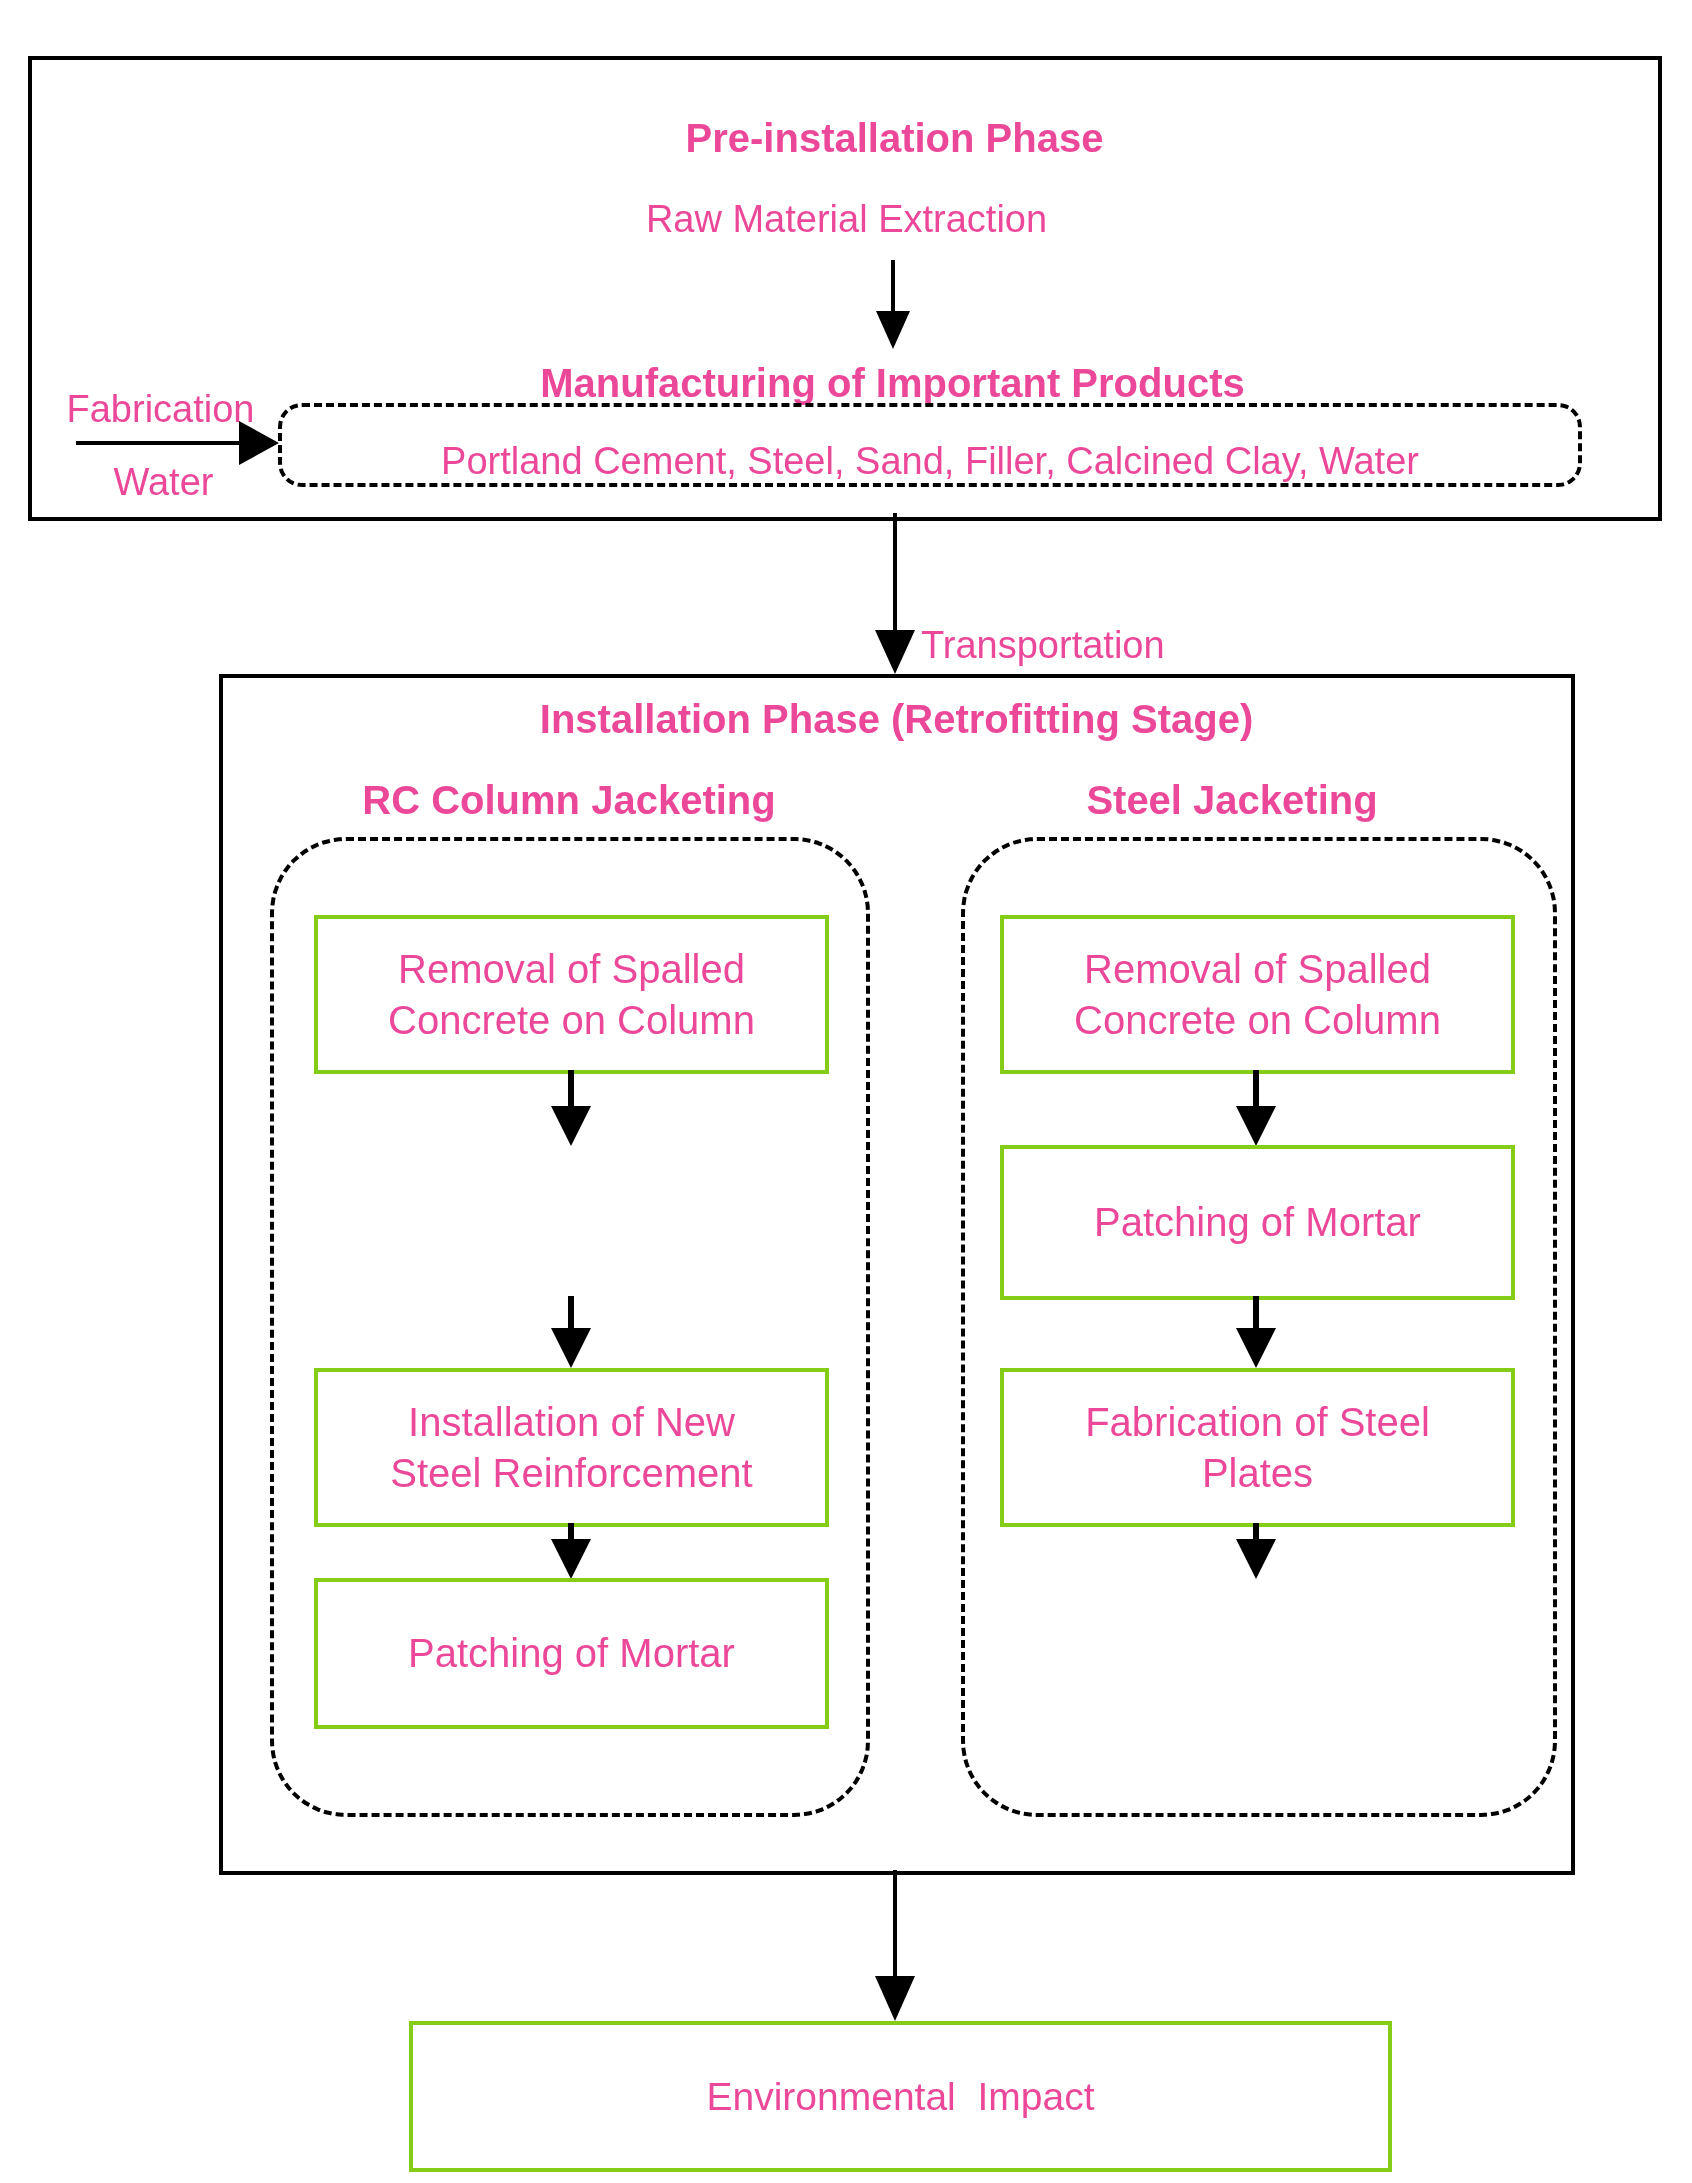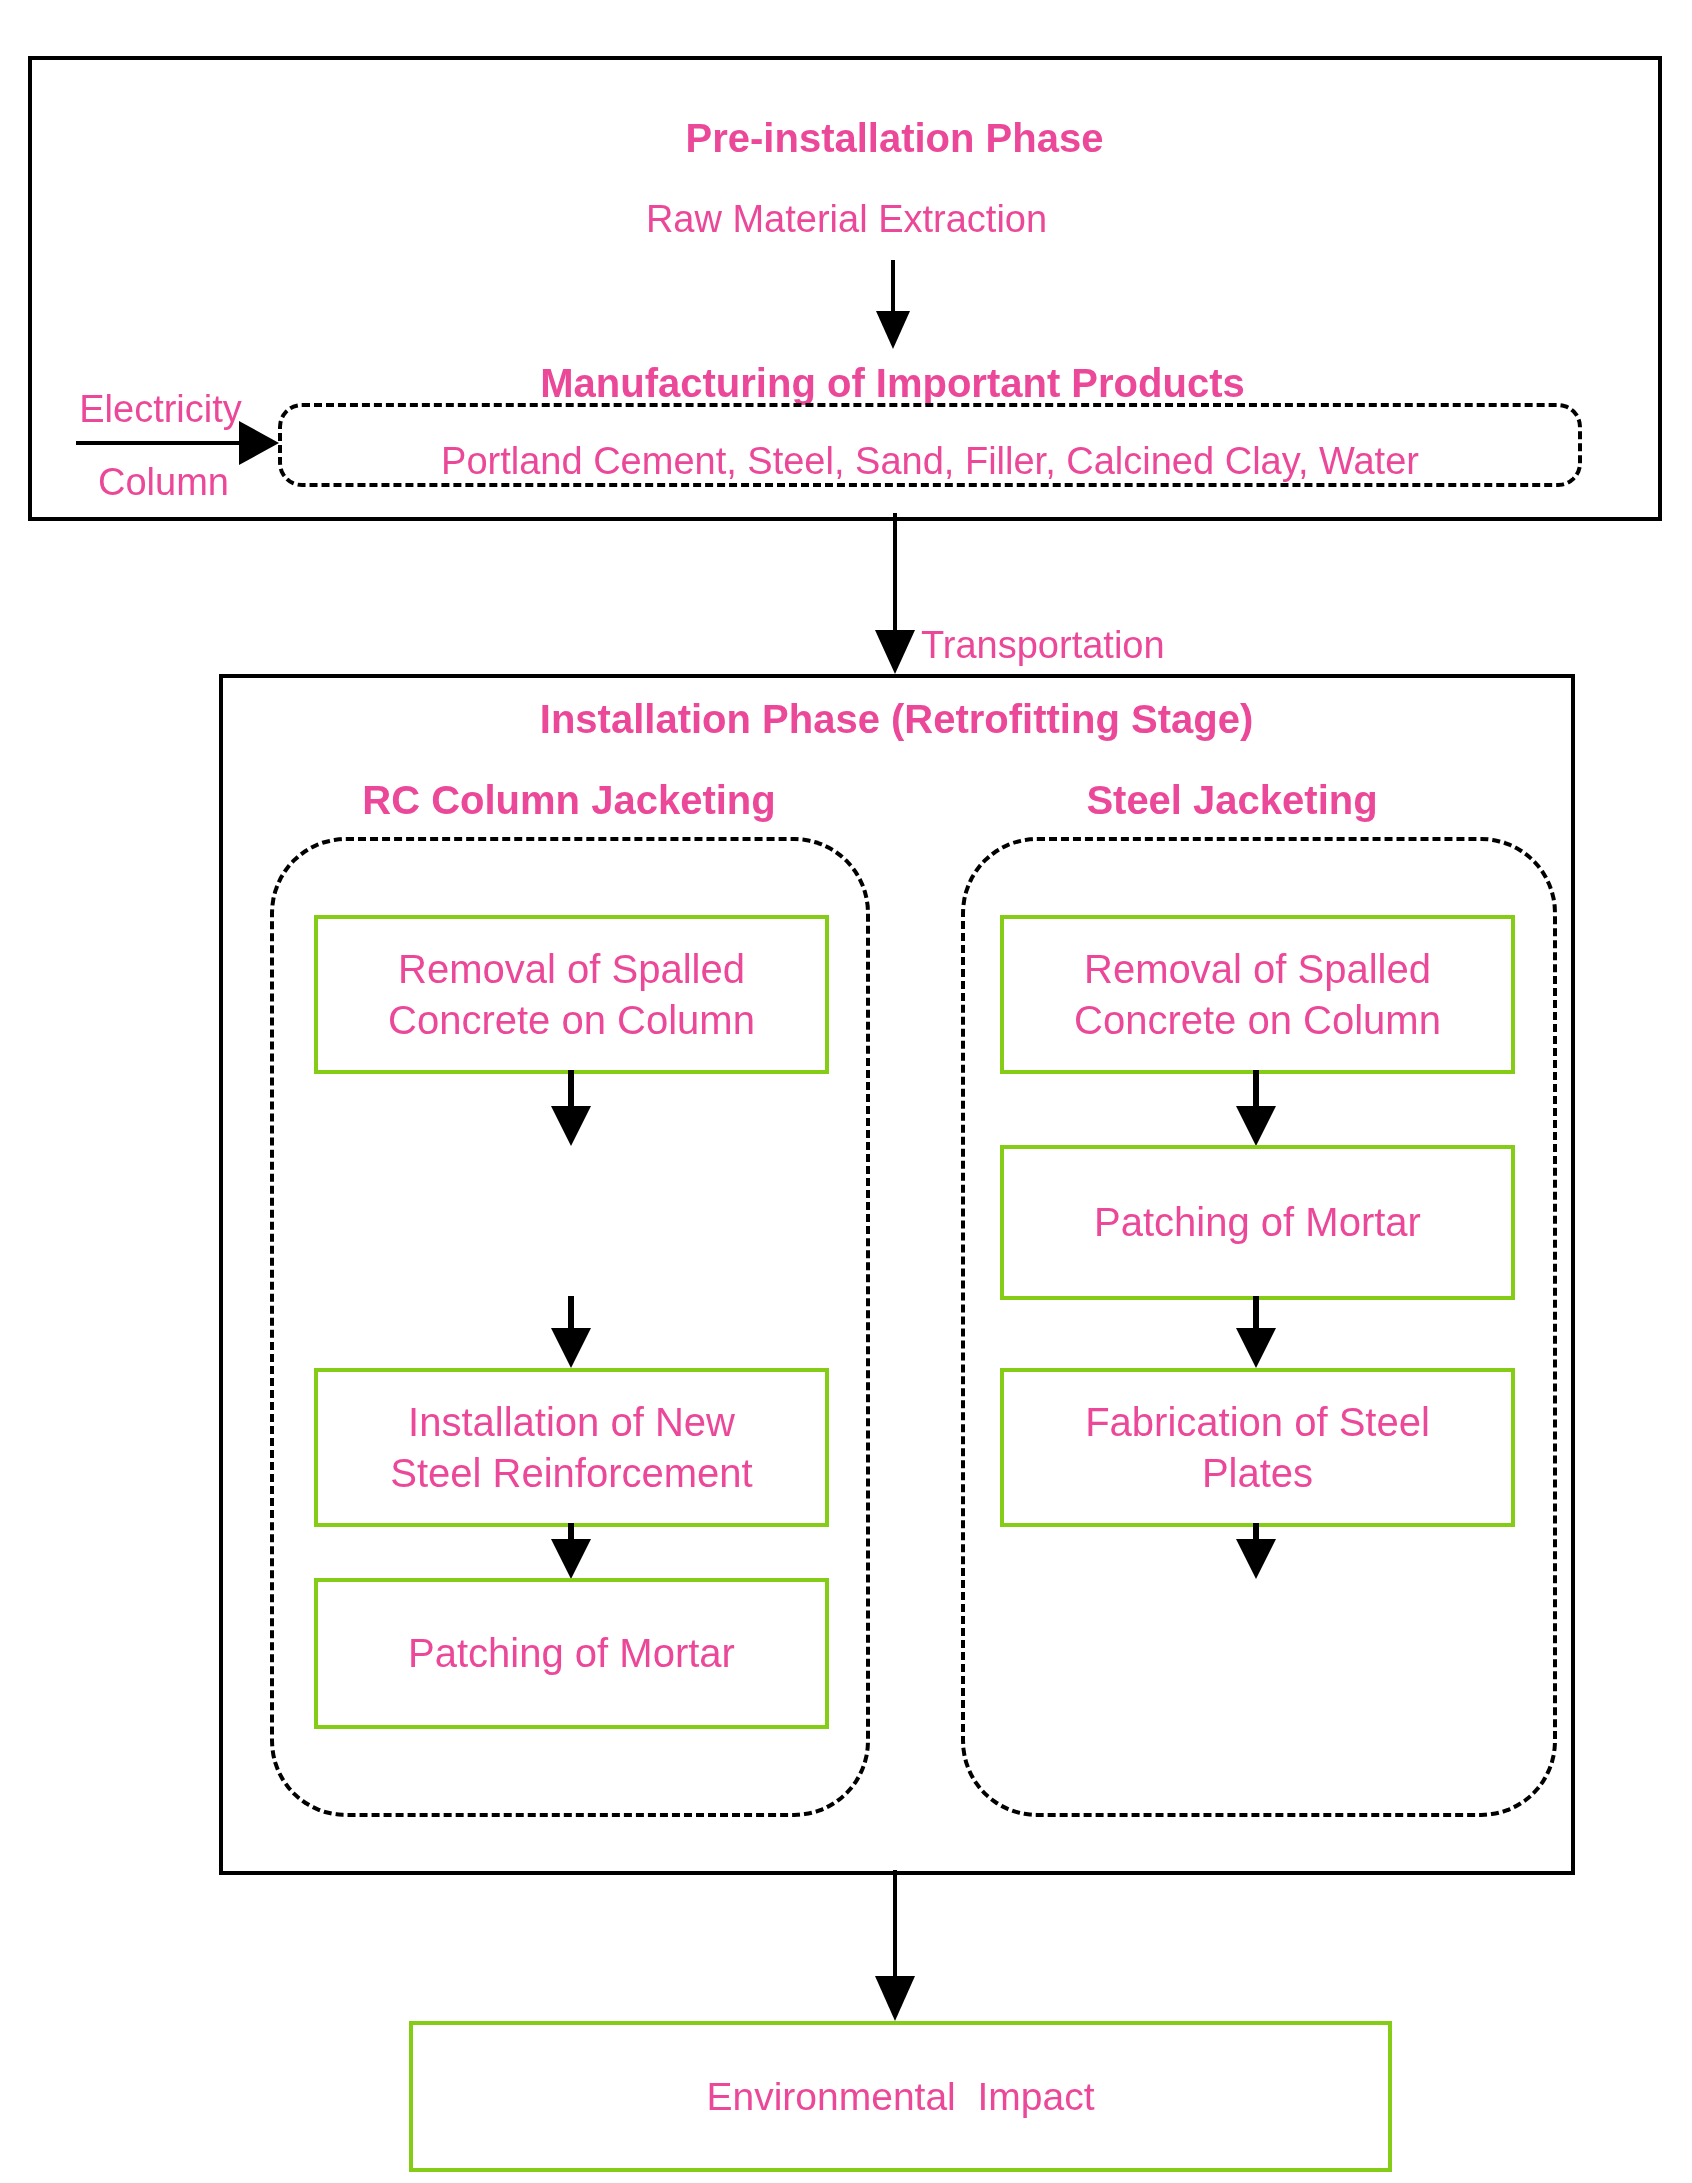--- a/index.html
+++ b/index.html
@@ -90,28 +90,28 @@
     <div class="shaft"></div>
     <div class="head"></div>
   </div>
 
   <div class="abs ctext heading" style="left:495px;top:332px;width:795px;">Manufacturing of Important Products</div>
 
   <div class="dashedbox" style="left:278px;top:375px;width:1296px;height:76px;border-radius:24px;">
     <span class="products-text">Portland Cement, Steel, Sand, Filler, Calcined Clay, Water</span>
   </div>
 
-  <div class="abs ctext plain" style="left:41px;top:359px;width:239px;">Electricity</div>
+  <div class="abs ctext plain" style="left:41px;top:359px;width:239px;">Fabrication</div>
 
   <div class="harrow" style="left:76px;top:392px;width:203px;height:45px;--hh2:22px;--hl:40px;--sw:4px;">
     <div class="shaft"></div>
     <div class="head"></div>
   </div>
 
-  <div class="abs ctext plain" style="left:44px;top:432px;width:239px;">Column</div>
+  <div class="abs ctext plain" style="left:44px;top:432px;width:239px;">Water</div>
 
   <div class="varrow" style="left:875px;top:485px;height:161px;--hw:20px;--hh:44px;--sw:4px;">
     <div class="shaft"></div>
     <div class="head"></div>
   </div>
 
   <div class="abs plain" style="left:921px;top:595px;">Transportation</div>
 
   <div class="outerbox" style="left:219px;top:646px;width:1348px;height:1193px;">
   </div>

